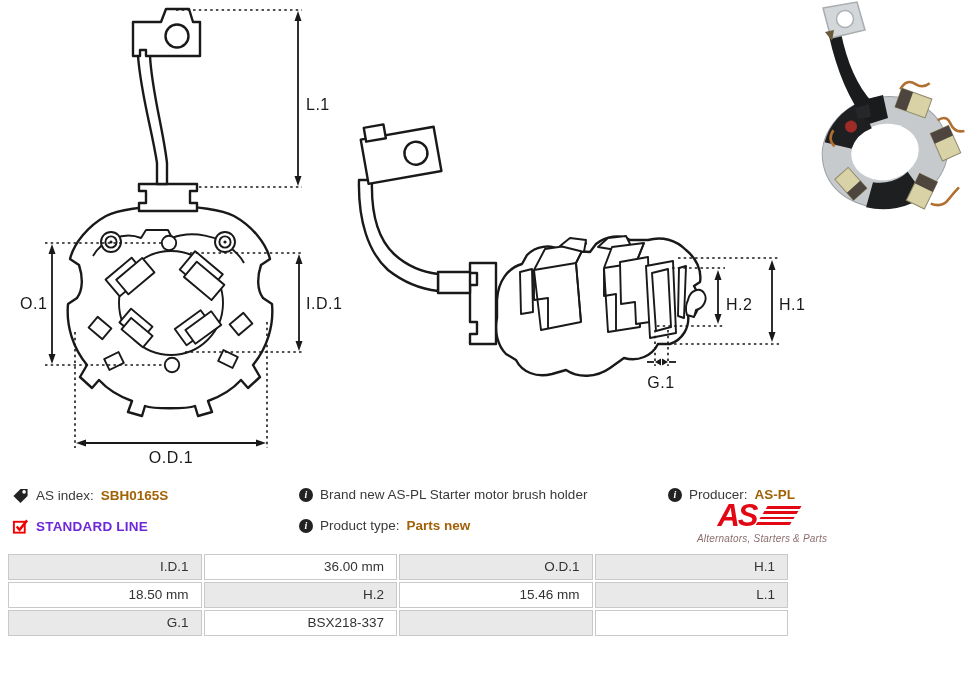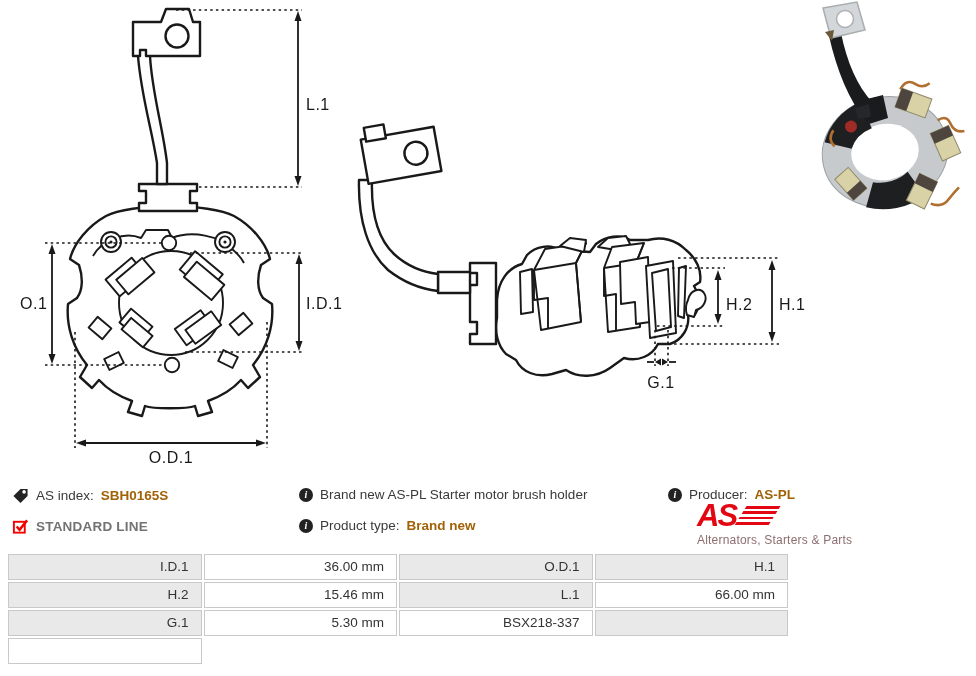--- a/index.html
+++ b/index.html
@@ -12,28 +12,28 @@
   .dsh {stroke:#191919;stroke-width:1.6;stroke-dasharray:2.5 3.2;fill:none;}
   .dim {stroke:#191919;stroke-width:1.8;fill:none;}
   .ah  {fill:#191919;stroke:none;}
   .dimlbl{font:16px "Liberation Sans",sans-serif;fill:#191919;letter-spacing:.5px;}
   .abs{position:absolute;}
   .inforow{display:flex;align-items:center;gap:7px;font-size:13.5px;white-space:nowrap;}
   .inforow b{color:#a16207;}
   .info-badge{width:14px;height:14px;border-radius:50%;background:#222;color:#fff;flex:0 0 14px;
       display:inline-flex;align-items:center;justify-content:center;
       font:italic bold 10px "Liberation Serif",serif;}
-  .std{color:#737373;font-weight:bold;letter-spacing:.2px;}
+  .std{color:#6d28d9;font-weight:bold;letter-spacing:.2px;}
   .logo{width:118px;text-align:center;}
-  .logo-row{display:flex;align-items:center;justify-content:flex-start;height:30px;}
+  .logo-row{display:flex;align-items:center;justify-content:center;height:30px;}
   .logo-as{font-style:italic;font-weight:bold;font-size:31px;line-height:26px;
            color:#e30613;letter-spacing:-2px;}
   .logo-stripes{width:34px;height:21px;margin-left:4px;transform:skewX(-32deg);
            background:repeating-linear-gradient(to bottom,#e30613 0 2.6px,transparent 2.6px 5.4px);}
-  .logo-tagline{font-size:12px;color:#8d6e6e;letter-spacing:.2px;margin-top:2px;white-space:nowrap;}
+  .logo-tagline{font-size:10px;color:#8d6e6e;letter-spacing:.2px;margin-top:2px;white-space:nowrap;font-style:italic;}
   .spec-table{position:absolute;left:8px;top:554px;width:780px;
       display:grid;grid-template-columns:repeat(4,1fr);gap:2px;font-size:13.5px;}
   .cell{height:24px;line-height:24px;text-align:right;padding-right:12px;
       border:1px solid #c9c9c9;color:#333;}
   .cell.lab{background:#e9e9e9;}
   .cell.val{background:#fff;}
 </style>
 </head>
 <body>
 
@@ -273,43 +273,42 @@
     <svg width="17" height="17" viewBox="0 0 18 18">
       <rect x="2" y="4" width="11.5" height="11.5" fill="none" stroke="#f30000" stroke-width="2"></rect>
       <path d="M5,9 L8,12.5 L16,2.5" fill="none" stroke="#f30000" stroke-width="2.6"></path>
     </svg>
     <span class="std">STANDARD LINE</span>
   </div>
 
   <div class="abs inforow" style="left:299px;top:518px">
     <span class="info-badge">i</span>
     <span>Product type:</span>
-    <b>Brand new</b>
+    <b>Parts new</b>
   </div>
 
   <div class="abs logo" style="left:697px;top:501px">
     <div class="logo-row">
       <span class="logo-as">AS</span>
       <span class="logo-stripes"></span>
     </div>
     <div class="logo-tagline">Alternators, Starters &amp; Parts</div>
   </div>
 
   <div class="spec-table">
     <div class="cell lab">I.D.1</div>
     <div class="cell val">36.00 mm</div>
     <div class="cell lab">O.D.1</div>
 
     <div class="cell lab">H.1</div>
+    <div class="cell val">18.50 mm</div>
     <div class="cell lab">H.2</div>
     <div class="cell val">15.46 mm</div>
 
     <div class="cell lab">L.1</div>
-    <div class="cell val">66.00 mm</div>
     <div class="cell lab">G.1</div>
-    <div class="cell val">5.30 mm</div>
 
     <div class="cell val">BSX218-337</div>
     <div class="cell lab"></div>
     <div class="cell val"></div>
   </div>
 
 </div>
 
 </body></html>

